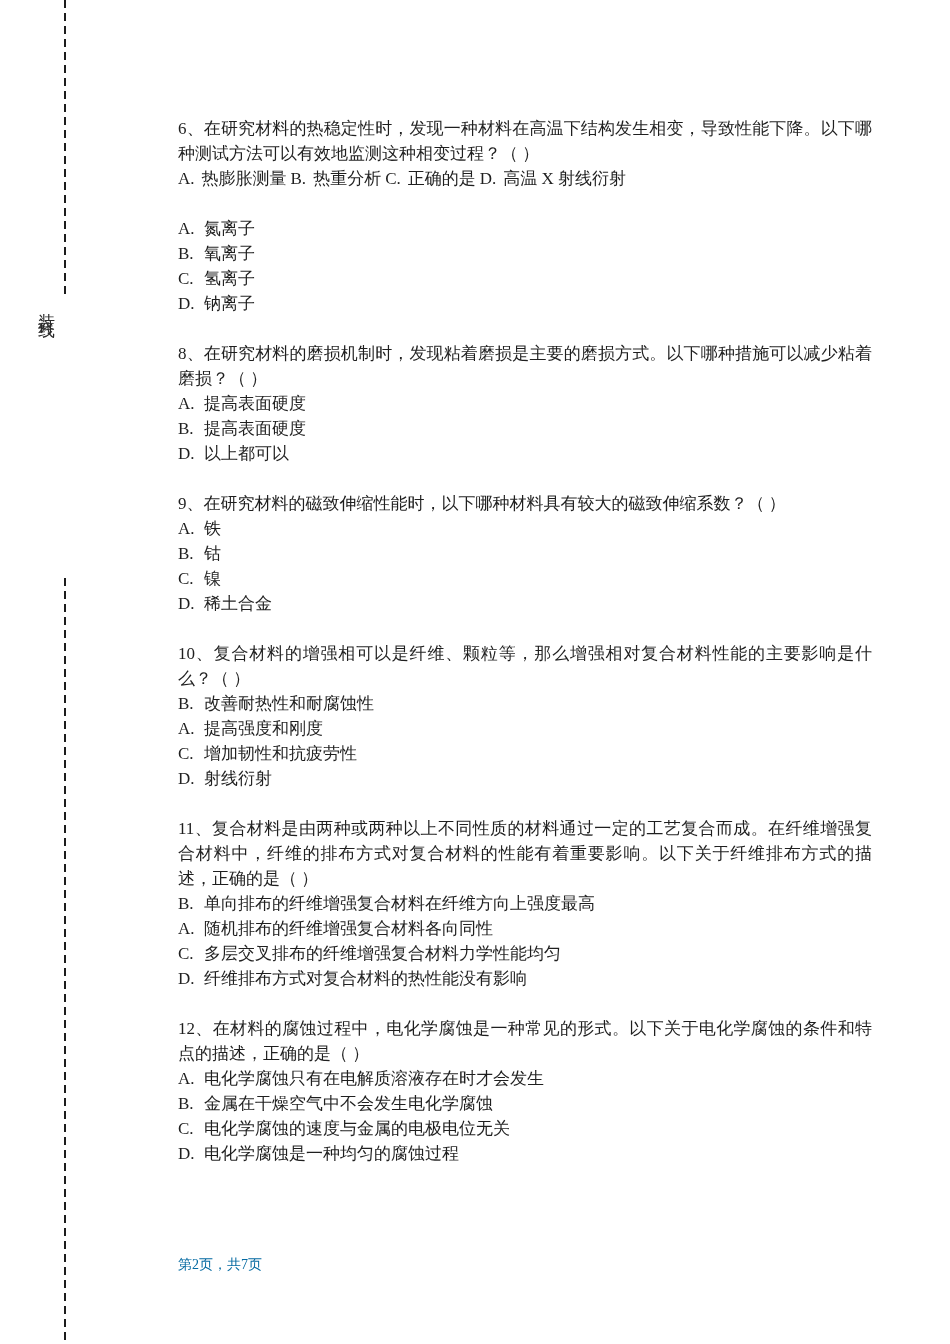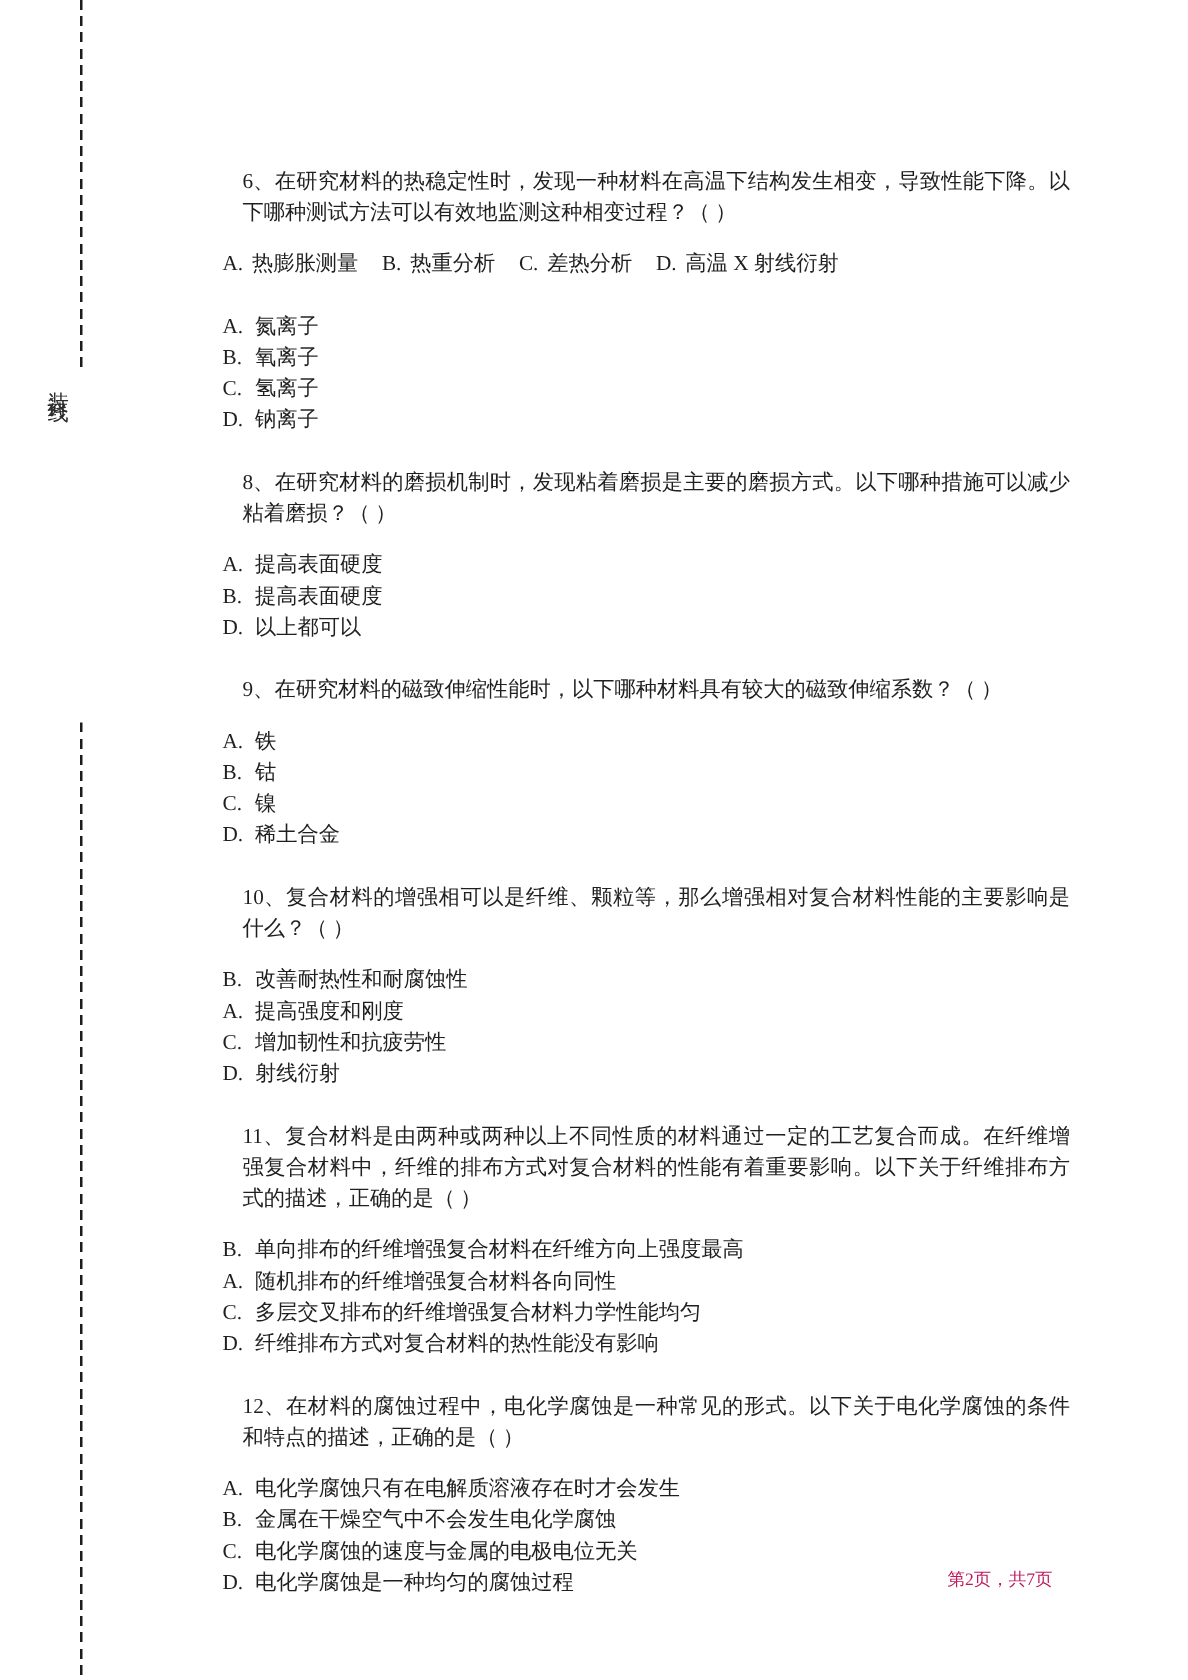--- a/index.html
+++ b/index.html
@@ -36,52 +36,52 @@
   
   .content {
     position: absolute;
     left: 178px; top: 116px;
     width: 694px;
     font-size: 17px;
     line-height: 25px;
   }
   .question { margin: 0 0 25px 0; }
   .stem {
-    margin: 16px;
+    margin: 0;
     text-align: justify;
   }
   .options.list .option { display: block; }
   .options.list .opt-label { display: inline-block; min-width: 26px; }
-  .options.inline { display: flex; flex-wrap: wrap; column-gap: 19px; }
+  .options.inline { display: flex; flex-wrap: wrap; column-gap: 4px; }
   .options.inline .opt-label { margin-right: 7px; }
   .footer {
     position: absolute;
     left: 178px; top: 1256px;
     width: 664px;
-    text-align: right;
+    text-align: left;
     font-size: 14px;
     line-height: 18px;
-    color: #be185d;
+    color: #0369a1;
   }
 </style>
 </head>
 <body>
 
 <div class="page">
   <div class="binding-seg top"></div>
   <div class="binding-label">装订线</div>
   <div class="binding-seg bottom"></div>
 
   <main class="content" id="questions">
   <section class="question">
     <p class="stem">6、在研究材料的热稳定性时，发现一种材料在高温下结构发生相变，导致性能下降。以下哪种测试方法可以有效地监测这种相变过程？（ ）</p>
     <div class="options inline">
           <div class="option"><span class="opt-label">A.</span><span class="opt-text">热膨胀测量</span></div>
           <div class="option"><span class="opt-label">B.</span><span class="opt-text">热重分析</span></div>
-          <div class="option"><span class="opt-label">C.</span><span class="opt-text">差热分析</span></div>
+          <div class="option"><span class="opt-label">C.</span><span class="opt-text">正确的是</span></div>
           <div class="option"><span class="opt-label">D.</span><span class="opt-text">高温 X 射线衍射</span></div>
         </div>
   </section>
 
   <section class="question">
     <div class="options list">
           <div class="option"><span class="opt-label">A.</span><span class="opt-text">氮离子</span></div>
           <div class="option"><span class="opt-label">B.</span><span class="opt-text">氧离子</span></div>
           <div class="option"><span class="opt-label">C.</span><span class="opt-text">氢离子</span></div>
           <div class="option"><span class="opt-label">D.</span><span class="opt-text">钠离子</span></div>

